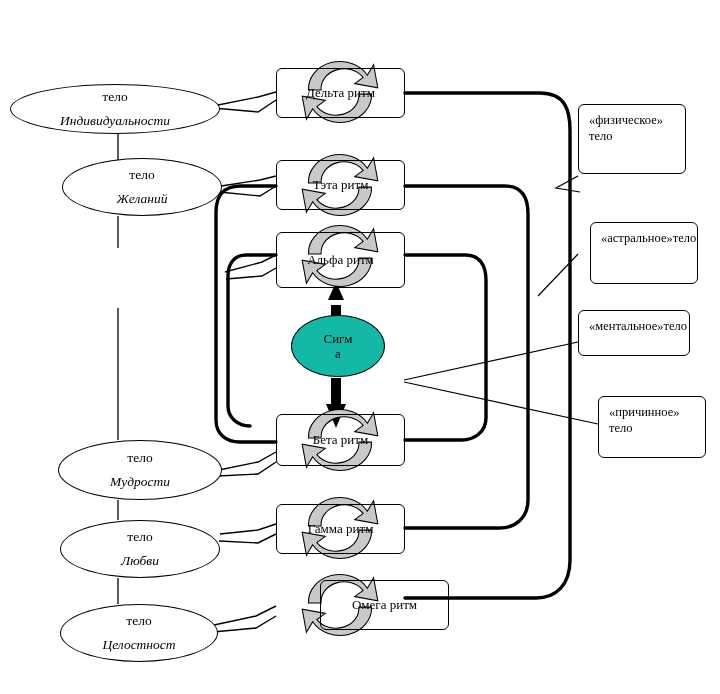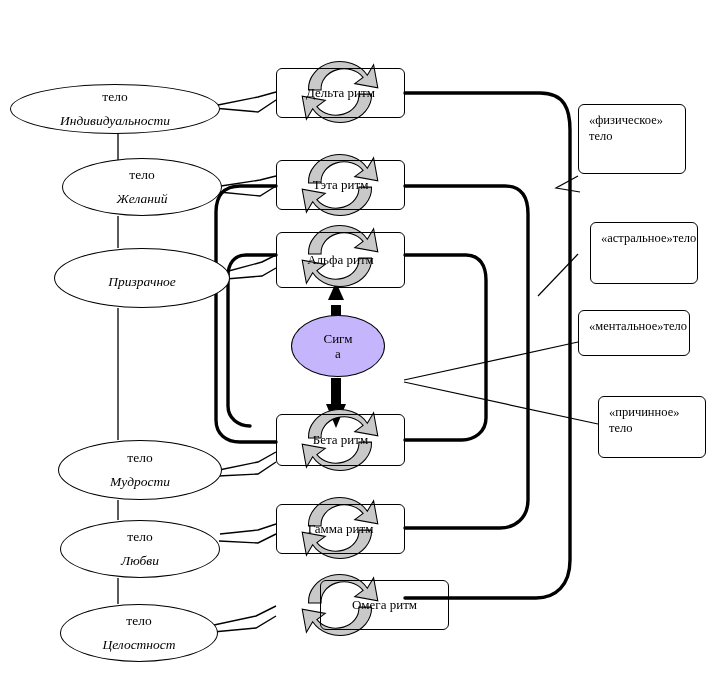--- a/index.html
+++ b/index.html
@@ -59,21 +59,21 @@
     font-size: 12.5px;
     text-align: right;
     align-items: flex-start;
     justify-content: flex-start;
     padding: 8px 10px;
     line-height: 1.25;
   }
   .sigma-node {
     border: 1px solid #000;
     border-radius: 50%;
-    background: #c4b5fd;
+    background: #14b8a6;
     font-size: 13px;
     flex-direction: column;
     z-index: 5;
   }
 </style>
 </head>
 <body>
 
 <div id="stage">
 
@@ -143,23 +143,20 @@
   <div class="node ellipse-node" style="left:10px; top:84px; width:210px; height:50px;">
     <span class="l1">тело</span>
     <span class="l2">Индивидуальности</span>
   </div>
 
   <div class="node ellipse-node" style="left:62px; top:158px; width:160px; height:58px;">
     <span class="l1">тело</span>
     <span class="l2">Желаний</span>
   </div>
 
-  <div class="node ellipse-node single" style="left:54px; top:248px; width:176px; height:60px;">
-    <span class="l2">Призрачное</span>
-  </div>
 
   <div class="node ellipse-node" style="left:58px; top:440px; width:164px; height:60px;">
     <span class="l1">тело</span>
     <span class="l2">Мудрости</span>
   </div>
 
   <div class="node ellipse-node" style="left:60px; top:520px; width:160px; height:58px;">
     <span class="l1">тело</span>
     <span class="l2">Любви</span>
   </div>

